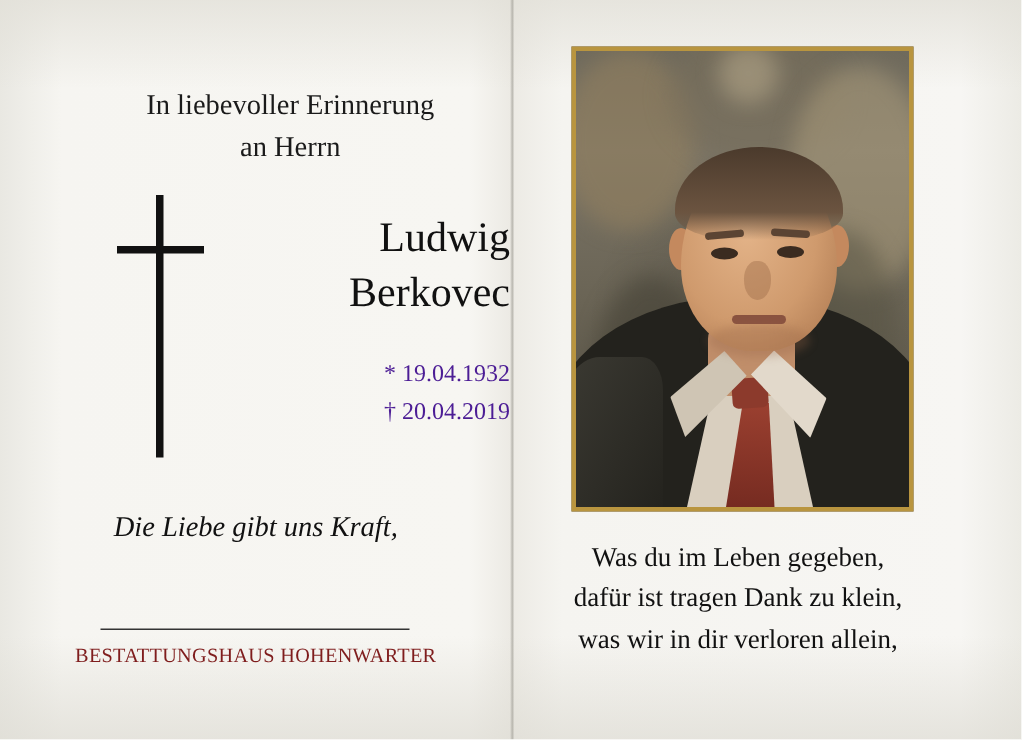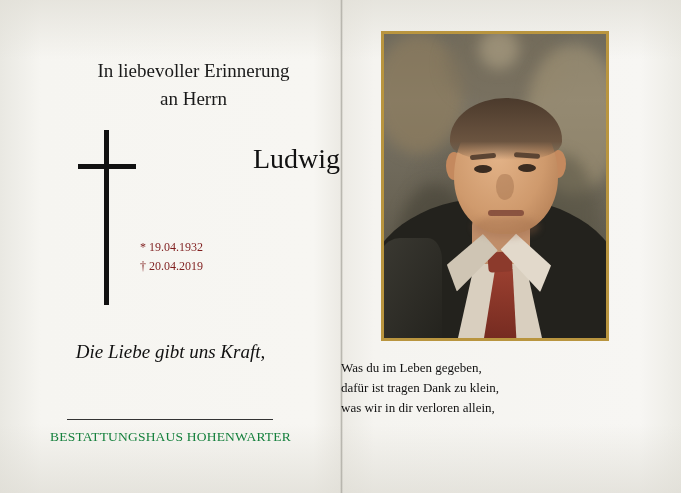--- a/index.html
+++ b/index.html
@@ -91,23 +91,23 @@
     text-align: right;
     color: #111;
     font-size: 28px;
     line-height: 1.32;
   }
   .dates {
     position: absolute;
     top: 238px;
     left: 140px;
     width: 200px;
-    text-align: left;
-    color: #7f1d1d;
-    font-size: 12px;
+    text-align: right;
+    color: #4c1d95;
+    font-size: 16px;
     line-height: 1.55;
   }
 
   .verse-left {
     position: absolute;
     top: 338px;
     left: 0;
     width: 341px;
     text-align: center;
     color: #111;
@@ -124,21 +124,21 @@
     width: 206px;
     height: 1px;
     background: #333;
   }
   .house {
     position: absolute;
     top: 429px;
     left: 0;
     width: 341px;
     text-align: center;
-    color: #15803d;
+    color: #7f1d1d;
     font-size: 13.5px;
     letter-spacing: 0.2px;
   }
 
   
   .right {
     position: absolute;
     left: 341px;
     top: 0;
     width: 340px;
@@ -348,23 +348,23 @@
     background: rgba(150,100,70,0.3);
     border-radius: 50%;
     filter: blur(3px);
   }
 
   .verse-right {
     position: absolute;
     top: 358px;
     left: 0;
     width: 302px;
-    text-align: left;
+    text-align: center;
     color: #111;
-    font-size: 13px;
+    font-size: 18px;
     line-height: 1.52;
   }
   .verse-right div { white-space: nowrap; }
 </style>
 </head>
 <body>
 
 <div class="card">
   <div class="paper-shade"></div>
   <div class="paper-shade2"></div>
@@ -377,20 +377,21 @@
       <div>an Herrn</div>
     </div>
 
     <div class="cross-wrap">
       <div class="cross-v"></div>
       <div class="cross-h"></div>
     </div>
 
     <div class="name">
       <div>Ludwig</div>
+      <div>Berkovec</div>
     </div>
 
     <div class="dates">
       <div>* 19.04.1932</div>
       <div>† 20.04.2019</div>
     </div>
 
     <div class="verse-left">
       <div>Die Liebe gibt uns Kraft,</div>
     </div>

